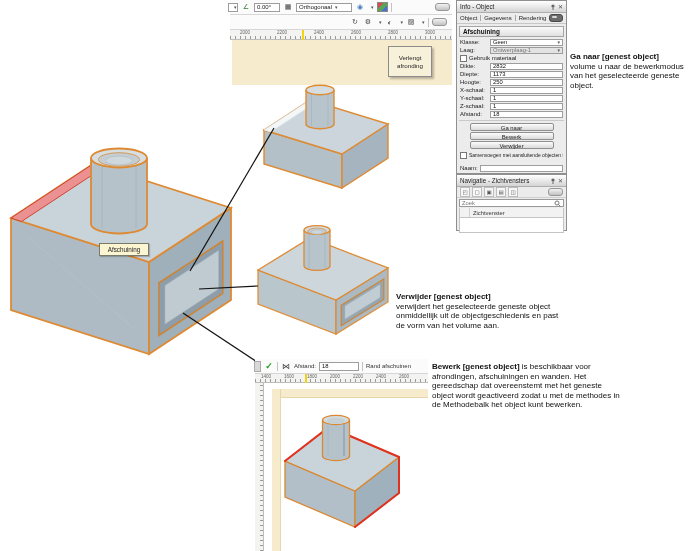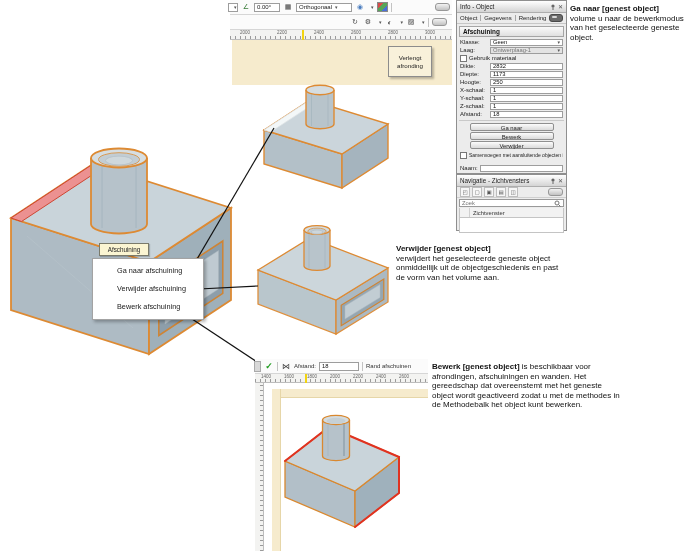--- a/index.html
+++ b/index.html
@@ -64,21 +64,21 @@
              padding:0 2px;box-sizing:border-box;}
   .searchrow input{border:0;outline:0;flex:1;font-size:5.8px;height:6px;padding:0;min-width:0;
              font-family:"Liberation Sans",sans-serif;color:#555;background:transparent;}
   .colhead{height:9px;margin:0 2px;background:#f2f2f2;border:1px solid #c4c4c4;border-top:0;
            display:flex;align-items:center;font-size:5.8px;color:#333;}
   .colhead .gut{width:9px;height:100%;border-right:1px solid #d0d0d0;flex:none;}
   .listarea{height:14px;margin:0 2px;background:#fff;border:1px solid #c4c4c4;border-top:0;}
   
   .note{position:absolute;font-size:8px;line-height:9.6px;color:#111;}
   .note .nt{font-weight:bold;}
-  .blockt{display:block;}
+  .blockt{display:block;margin-top:48px;}
   
   #ctx-menu{left:92px;top:258px;width:110px;background:#fff;border:1px solid #a3a3a3;
             box-shadow:2px 2px 3px rgba(0,0,0,.28);padding:3px 0;}
   .mi{height:18px;line-height:18px;padding-left:24px;font-size:7.3px;color:#1a1a1a;white-space:nowrap;}
   #obj-tag{left:99px;top:243px;width:48px;height:11px;background:#fbf5d2;border:1px solid #7a7a6a;
            font-size:6.3px;display:flex;align-items:center;justify-content:center;color:#222;
            box-shadow:1px 1px 1px rgba(0,0,0,.2);}
   
   #bot-frag{left:255px;top:355px;width:173px;height:196px;background:#fff;}
   .vruler{position:absolute;left:0;top:28px;bottom:0;width:9px;background:#f3f3f1;border-right:1px solid #bdbdbd;
@@ -287,25 +287,20 @@
     <ellipse cx="114" cy="22.5" rx="13.5" ry="4.4" fill="#cfd8dc" stroke="#b4bfc6" stroke-width="0.8"></ellipse>
   </svg>
 
   <svg class="abs" style="left:0;top:0;pointer-events:none;" width="690" height="551" viewBox="0 0 690 551">
     <line x1="190" y1="271" x2="274" y2="128" stroke="#111" stroke-width="1.2"></line>
     <line x1="199" y1="289" x2="258" y2="286" stroke="#111" stroke-width="1.2"></line>
     <line x1="183" y1="313" x2="257" y2="362" stroke="#111" stroke-width="1.2"></line>
   </svg>
 
   <div class="abs" id="obj-tag">Afschuining</div>
-  <div class="abs" id="ctx-menu">
-    <div class="mi">Ga naar afschuining</div>
-    <div class="mi">Verwijder afschuining</div>
-    <div class="mi">Bewerk afschuining</div>
-  </div>
 
   <div class="abs" id="bot-frag">
     <div class="tbrow" style="top:4px;height:15px;width:173px;">
       <span style="width:5px;height:9px;background:#d8d8d8;border:1px solid #aaa;flex:none;margin-left:-3px;"></span>
       <span class="icbox" style="color:#1d9b1d;font-weight:bold;font-size:9px;">✓</span>
       <span class="vsep"></span>
       <span class="icbox" style="font-size:8px;">⋈</span>
       <span style="color:#333;">Afstand:</span>
       <input class="tin" style="flex: 0 0 auto; width: 40px; height: 9px;" value="18">
       <span class="vsep"></span>

